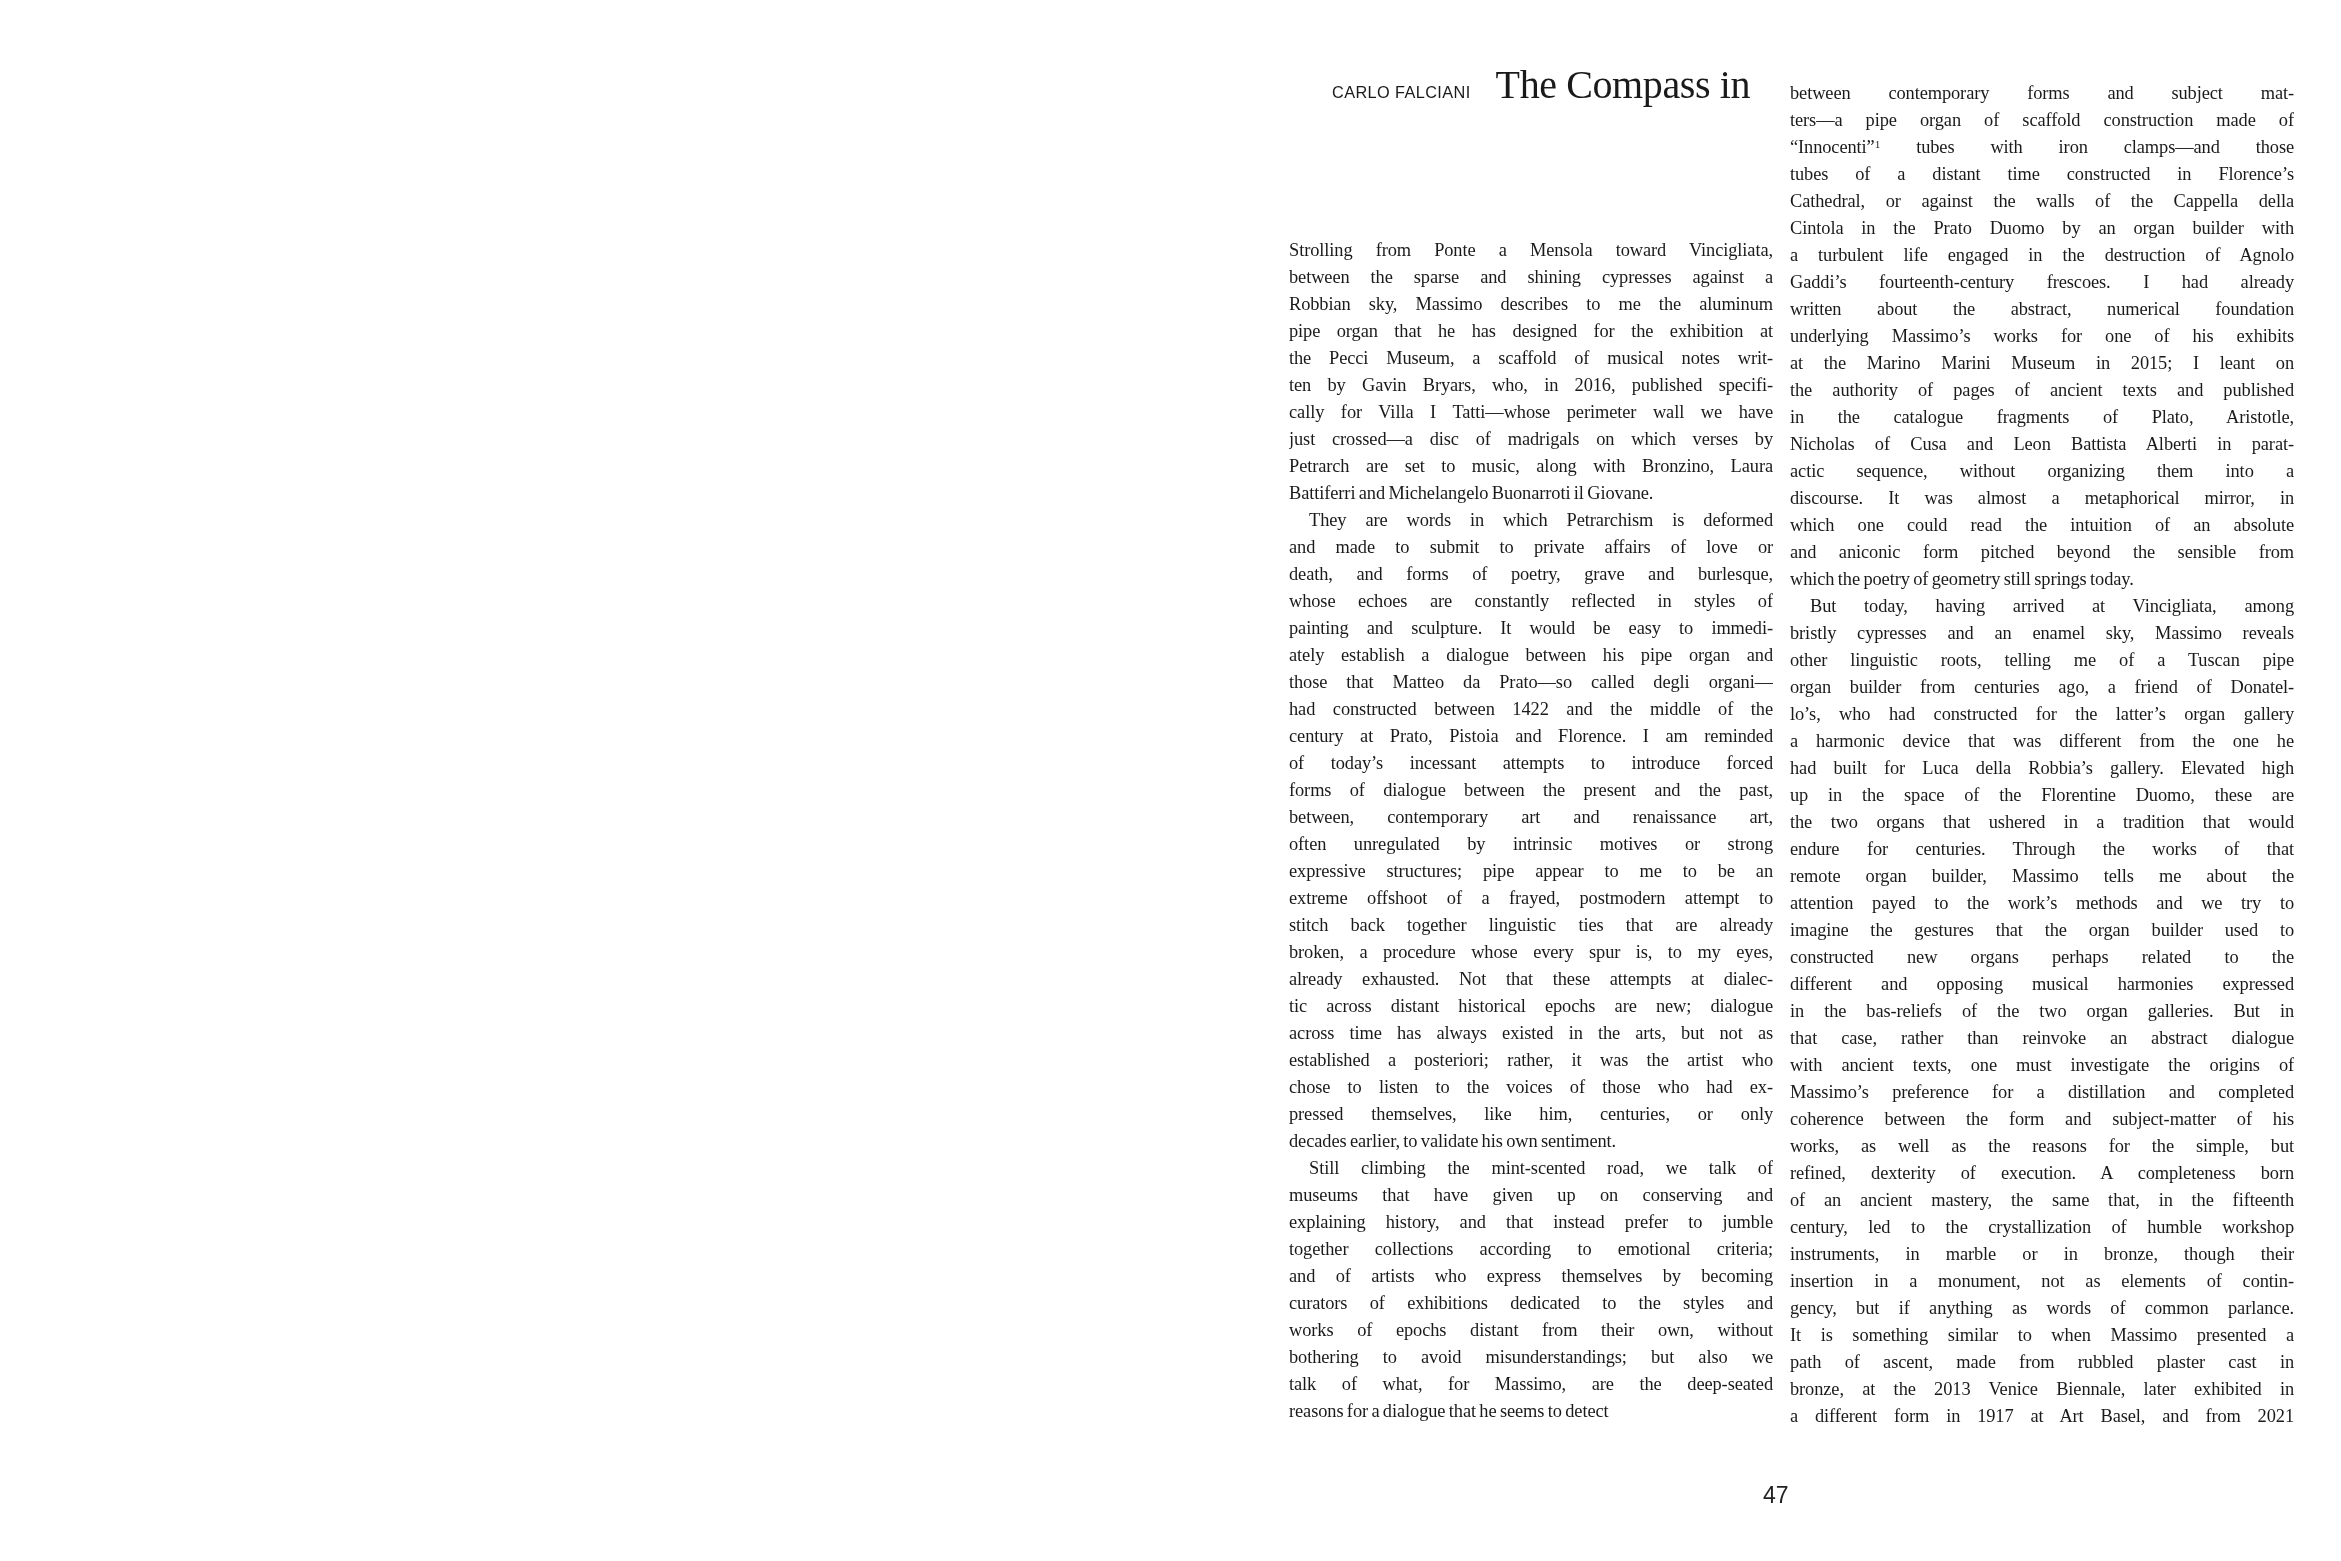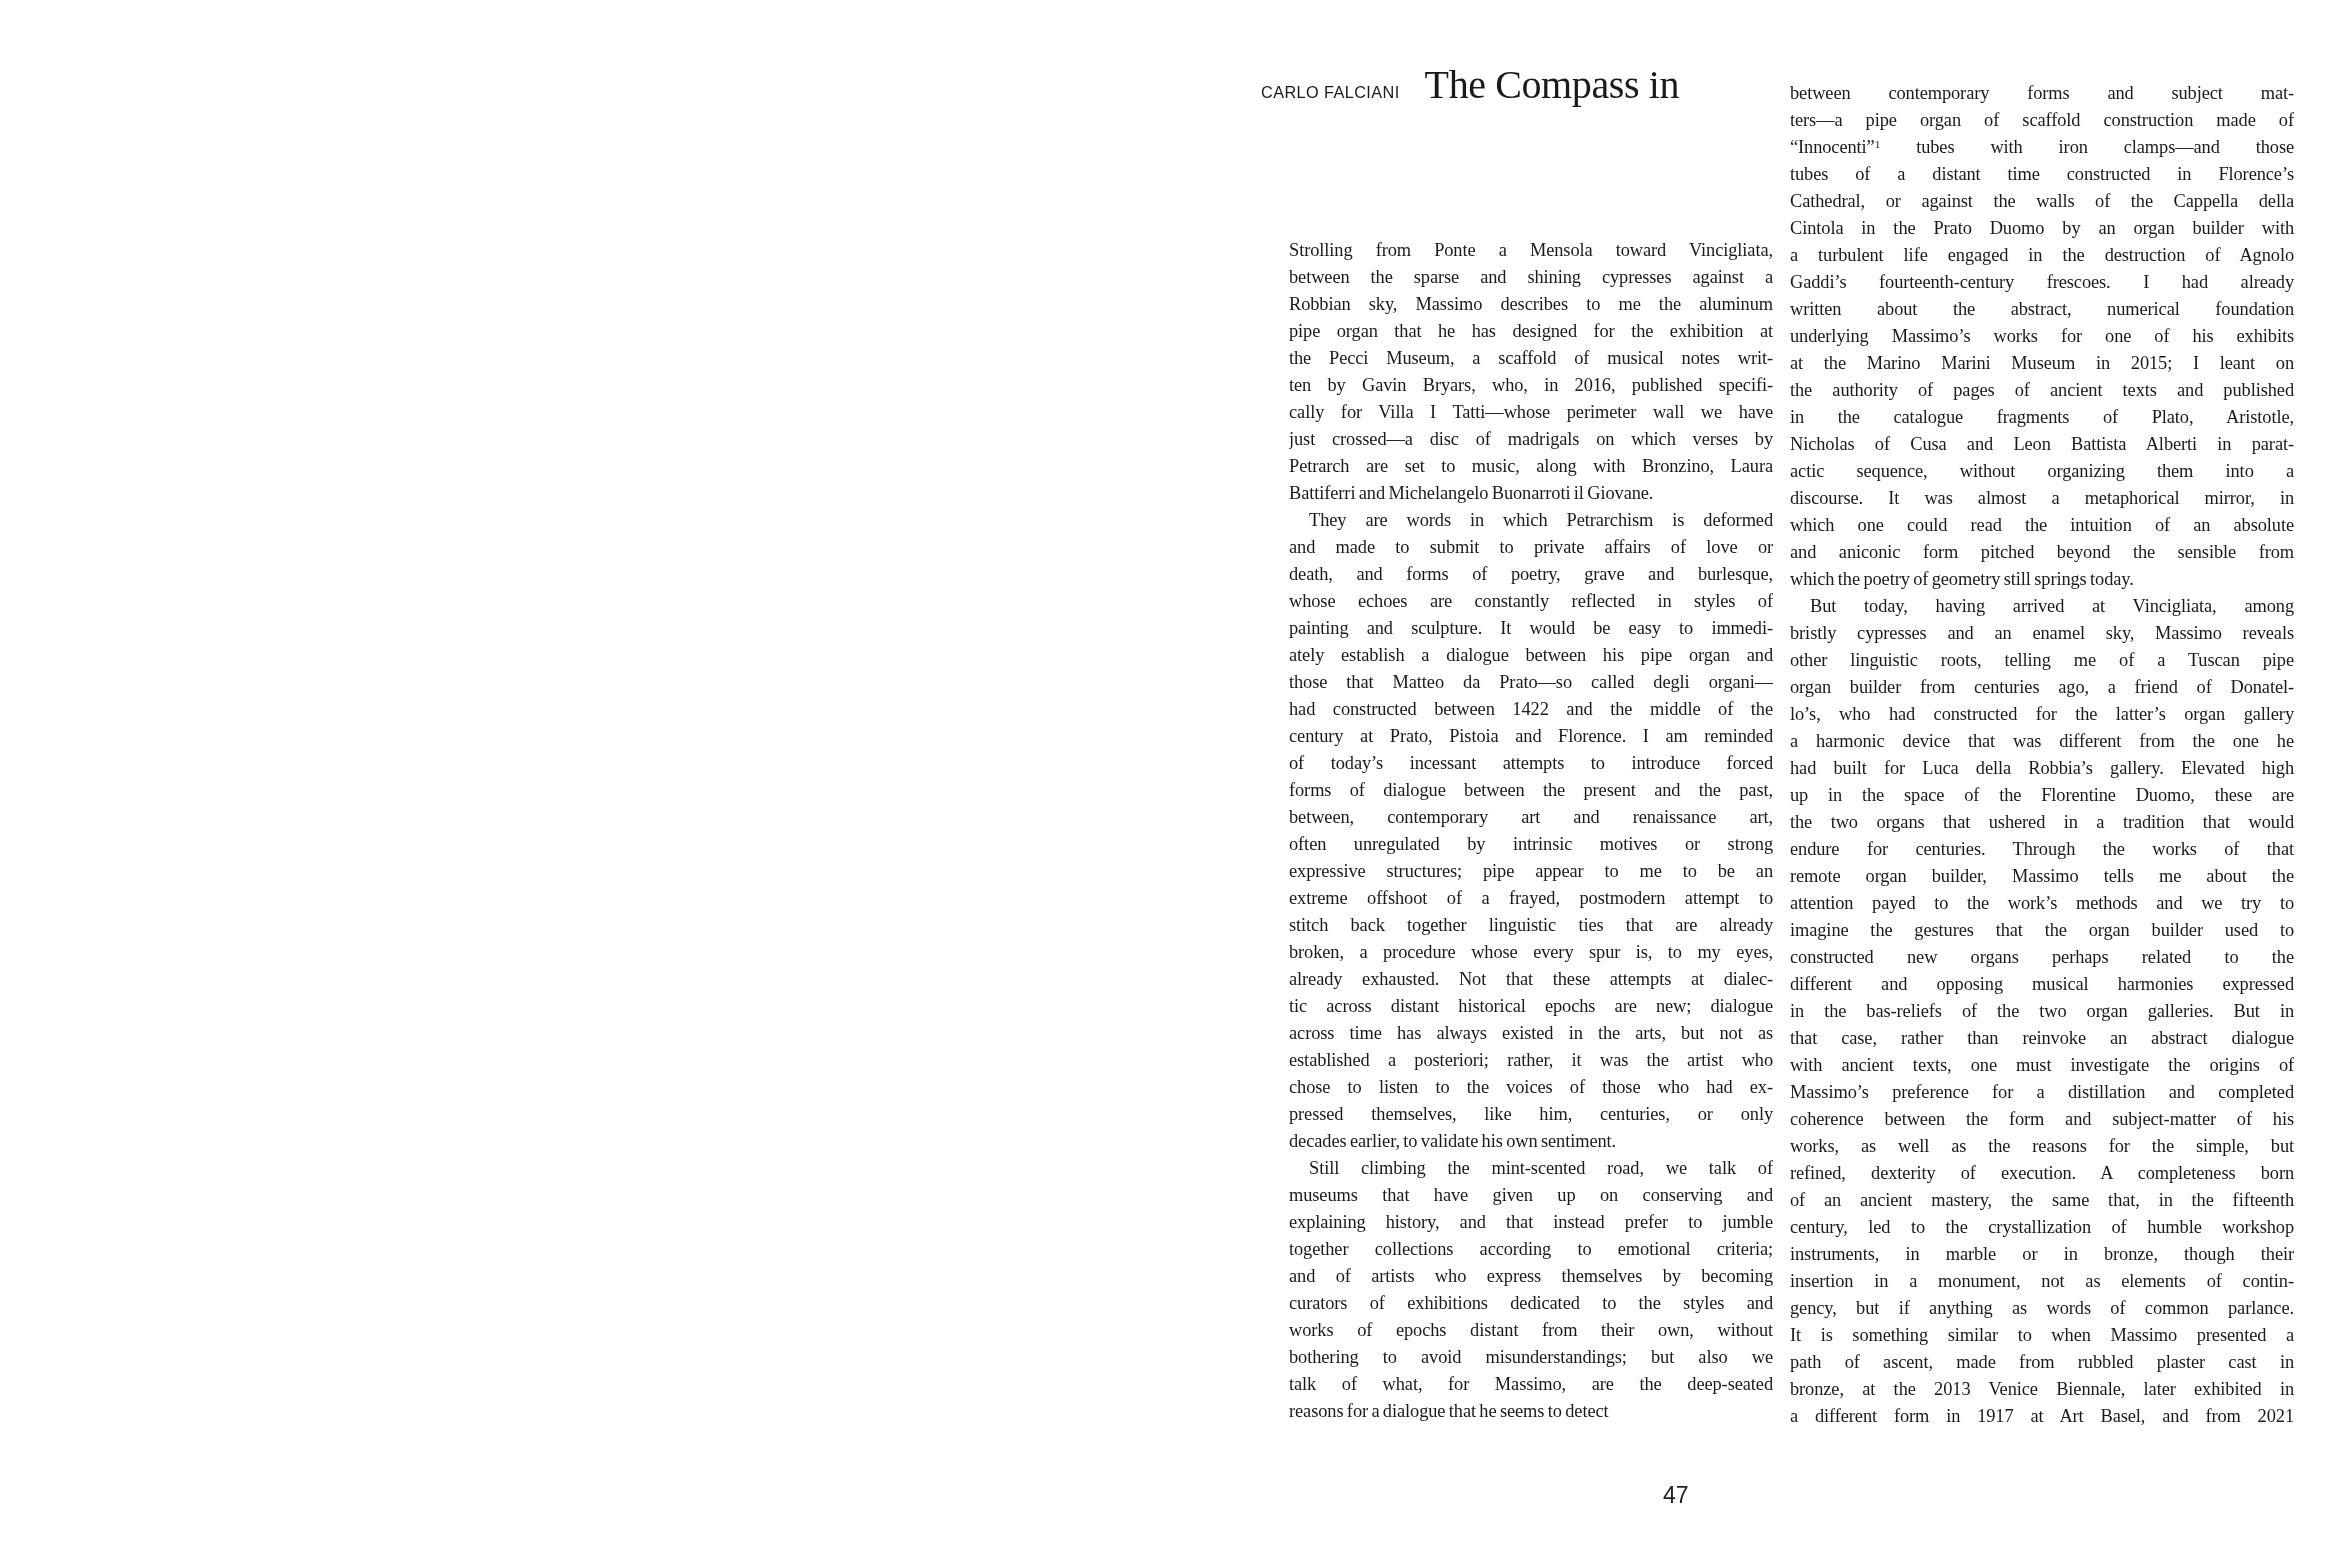--- a/index.html
+++ b/index.html
@@ -6,21 +6,21 @@
   .sheet{
     position:relative;
     width:2342px;height:1562px;
     background:#ffffff;
     overflow:hidden;
     font-family:"Liberation Serif","DejaVu Serif",serif;
     color:#1a1a1a;
   }
   
   .header{
-    position:absolute;left:1261px;top:64px;width:545px;
+    position:absolute;left:1332px;top:64px;width:545px;
   }
   .title-line{
     font-size:40px;line-height:41px;letter-spacing:-0.4px;
     white-space:nowrap;
   }
   .author{
     font-family:"Liberation Sans",sans-serif;
     font-size:16.3px;letter-spacing:0.4px;
     margin-right:25px;
     white-space:nowrap;
@@ -41,21 +41,21 @@
   }
   .tline.indent{padding-left:20px;}
   .tline.pend{text-align-last:left;}
   .it{}
   sup{
     font-size:11.3px;line-height:0;
     position:relative;top:-0.45em;vertical-align:baseline;
   }
   
   .folio{
-    position:absolute;left:1663px;top:1482px;
+    position:absolute;left:1763px;top:1482px;
     font-family:"Liberation Sans",sans-serif;
     font-size:23px;color:#222;
   }
 </style>
 </head>
 <body>
 
 <div class="sheet">
 
   <div class="header">

